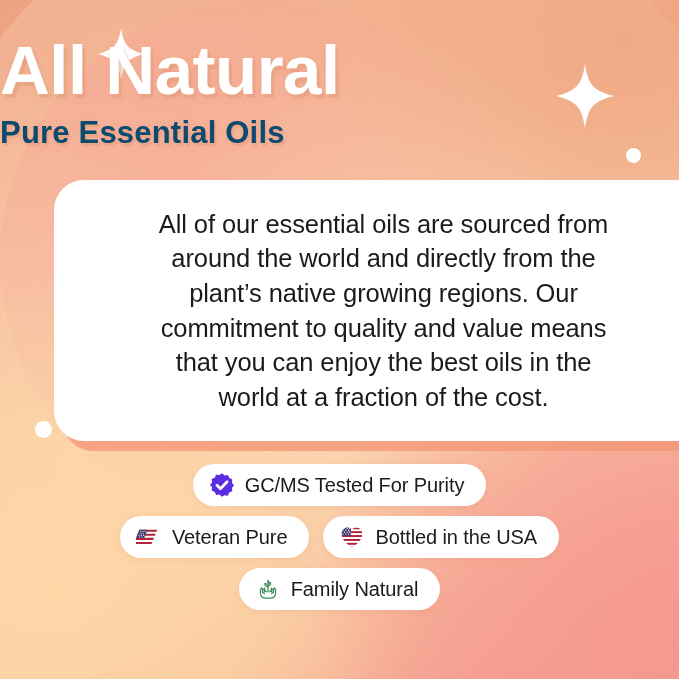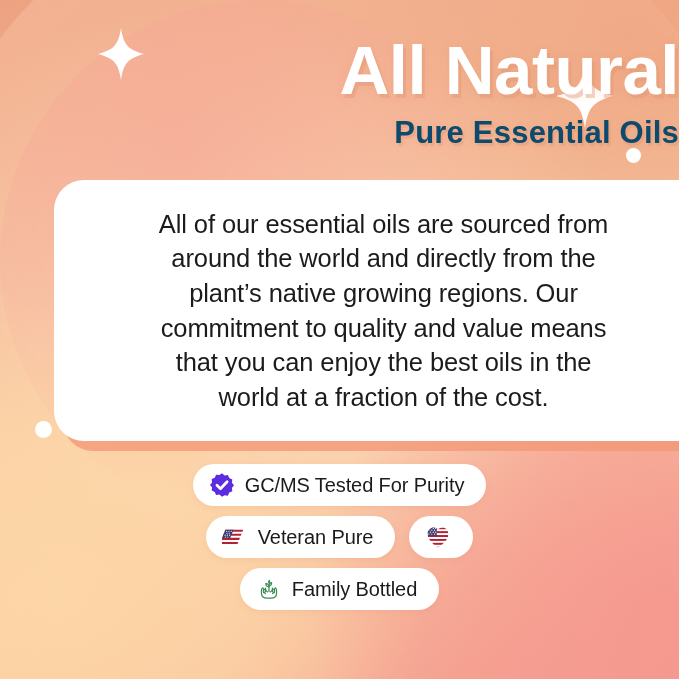--- a/index.html
+++ b/index.html
@@ -87,21 +87,21 @@
     position:absolute;
     background:#ffffff;
     border-radius:50%;
   }
   #dot-right { left:626px; top:148px; width:15px; height:15px; }
   #dot-left  { left:35px;  top:421px; width:17px; height:17px; }
 
   
   .head-wrap {
     position:absolute; left:0; right:0; top:34px;
-    text-align:right;
+    text-align:left;
   }
   #title-main {
     font-size:69px;
     font-weight:700;
     letter-spacing:-0.5px;
     color:#ffffff;
     line-height:1.08;
     text-shadow:
       3px 4px 0 rgba(226,150,116,0.40),
       0 2px 10px rgba(222,140,106,0.22);
@@ -279,20 +279,21 @@
                   <circle cx="6.6" cy="10" r="0.85"></circle>
                   <circle cx="10.2" cy="10" r="0.85"></circle>
                   <circle cx="13.2" cy="10" r="0.85"></circle>
                 <circle cx="4.8" cy="12.4" r="0.85"></circle>
                   <circle cx="8.4" cy="12.4" r="0.85"></circle>
                   <circle cx="11.8" cy="12.4" r="0.85"></circle>
               </g>
             </g>
           </svg>
         </span>
+        <span class="badge-label">Bottled in the USA</span>
       </div>
     </div>
 
     <div class="badge-row">
       <div class="badge">
         <span class="badge-icon">
           <svg viewBox="0 0 32 32" aria-hidden="true">
             <g fill="none" stroke="#3E8B58" stroke-width="1.5" stroke-linecap="round" stroke-linejoin="round">
               <path d="M16 13.2v6.2"></path>
               <path d="M16 13.4c-2.6-.3-4-1.9-4-4.1 2.4-.2 4 1.4 4 4.1z"></path>
@@ -301,18 +302,18 @@
               <path d="M11.6 21.6l-2.3-2.4a1.6 1.6 0 012.3-2.2l2.5 2.5"></path>
               <path d="M20.4 21.6l2.3-2.4a1.6 1.6 0 00-2.3-2.2l-2.5 2.5"></path>
               <path d="M8.6 14.6c-1.3.5-1.9 1.6-1.9 3v4.1c0 3.3 3.1 5.6 6.4 5.6h5.8c3.3 0 6.4-2.3 6.4-5.6v-4.1c0-1.4-.6-2.5-1.9-3"></path>
               <path d="M9.4 15.4v5.1"></path>
               <path d="M22.6 15.4v5.1"></path>
               <path d="M11.8 14.9v4.6"></path>
               <path d="M20.2 14.9v4.6"></path>
             </g>
           </svg>
         </span>
-        <span class="badge-label">Family Bottled</span>
+        <span class="badge-label">Family Natural</span>
       </div>
     </div>
 
   </div>
 </div>
 
 </body></html>

